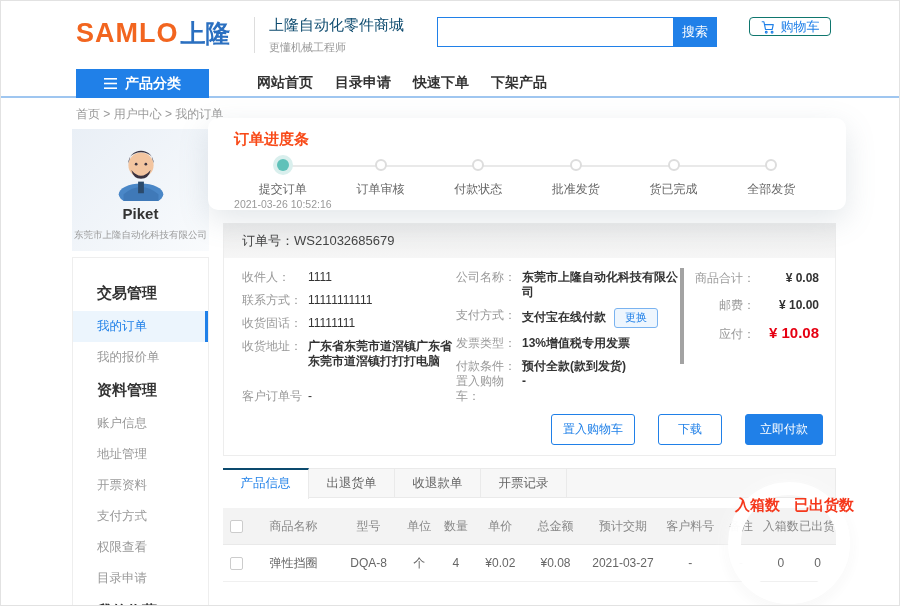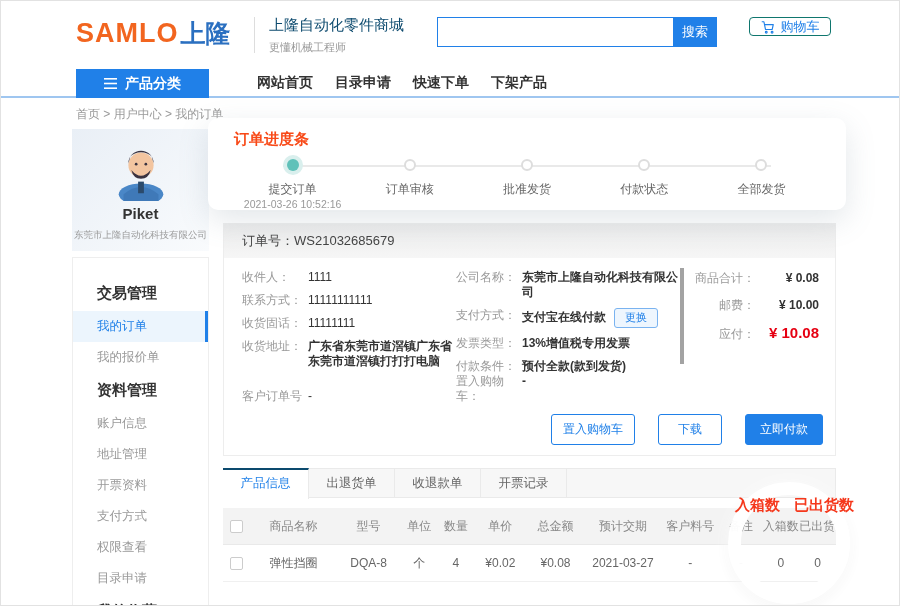--- a/index.html
+++ b/index.html
@@ -181,25 +181,29 @@
         <div class="dot" data-interactable="false"></div>
         <div class="step-label" data-interactable="false">提交订单</div>
         <div class="step-date" data-interactable="false">2021-03-26 10:52:16</div>
       </div>
       <div class="step" data-interactable="false">
         <div class="dot" data-interactable="false"></div>
         <div class="step-label" data-interactable="false">订单审核</div>
       </div>
       <div class="step" data-interactable="false">
         <div class="dot" data-interactable="false"></div>
+        <div class="step-label" data-interactable="false">付款状态</div>
+      </div>
+      <div class="step" data-interactable="false">
+        <div class="dot" data-interactable="false"></div>
         <div class="step-label" data-interactable="false">批准发货</div>
       </div>
       <div class="step" data-interactable="false">
         <div class="dot" data-interactable="false"></div>
-        <div class="step-label" data-interactable="false">付款状态</div>
+        <div class="step-label" data-interactable="false">货已完成</div>
       </div>
       <div class="step" data-interactable="false">
         <div class="dot" data-interactable="false"></div>
         <div class="step-label" data-interactable="false">全部发货</div>
       </div>
     </div>
   </div>
 
   <div class="order-card" data-interactable="false">
     <div class="order-bar" data-interactable="false">

